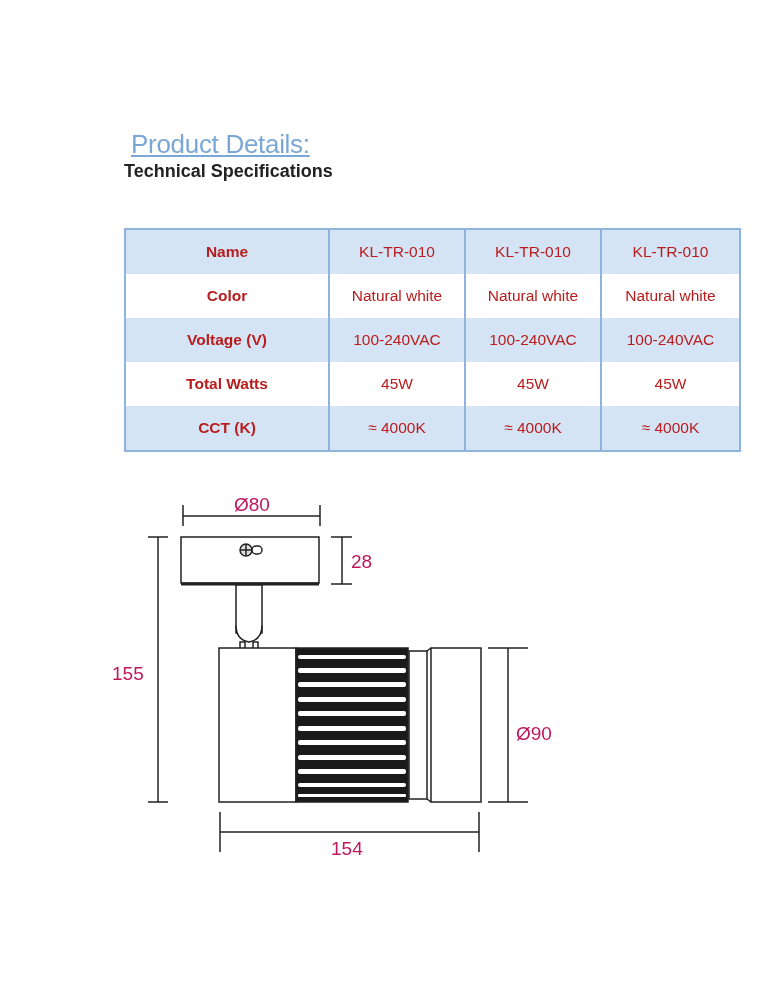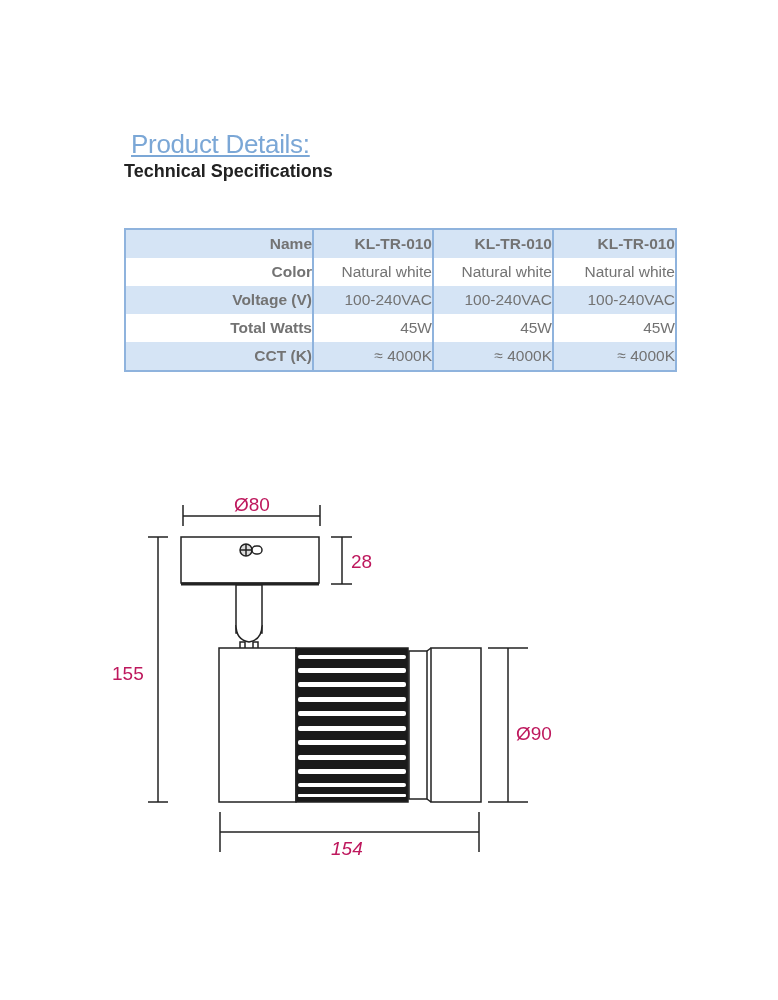--- a/index.html
+++ b/index.html
@@ -1,27 +1,27 @@
 <!DOCTYPE html>
 <html><head>
 <meta charset="utf-8">
 <style>
   html, body { margin:0; padding:0; background:#ffffff; }
   body { width:778px; height:1000px; position:relative; overflow:hidden; font-family:"Liberation Sans", sans-serif; }
   .title { position:absolute; left:123px; top:121px; font-size:26px; color:#7ba7d6; font-weight:normal; letter-spacing:-0.3px; margin:8px;text-decoration:underline; }
   .subtitle { position:absolute; left:124px; top:161px; font-size:18px; color:#222; margin:0; }
   table.spec { position:absolute; left:124px; top:228px; border-collapse:collapse; border:2px solid #8fb3dd; font-size:15.5px; }
-  table.spec td { height:28px; padding:0; text-align:right; border-left:2px solid #8fb3dd; color:#737373; transform-origin:center; }
+  table.spec td { height:28px; padding:8px; text-align:center; border-left:2px solid #8fb3dd; color:#b91c1c; transform-origin:center; }
   table.spec tr:nth-child(odd) td { background:#d5e4f5; }
   table.spec tr:nth-child(even) td { background:#ffffff; }
   table.spec td.c0 { width:186px; font-weight:bold; border-left:none; }
   table.spec td.c1 { width:118px; }
   table.spec td.c2 { width:118px; }
   table.spec td.c3 { width:121px; }
-  table.spec .b { font-weight:bold; }
+  table.spec .b { font-weight:normal; }
   .dim { position:absolute; font-size:19px; color:#be185d; }
   svg.draw { position:absolute; left:0; top:480px; }
 </style>
 </head>
 <body>
 
 <h1 class="title">Product Details:</h1>
 <h2 class="subtitle">Technical Specifications</h2>
 
 <table class="spec">
@@ -118,13 +118,13 @@
     <rect x="298" y="769" width="108" height="5" rx="2"></rect>
     <rect x="298" y="783" width="108" height="4" rx="2"></rect>
     <rect x="298" y="794" width="108" height="3" rx="1"></rect>
   </g>
 </svg>
 
 <div class="dim" style="left:234px; top:494px;">Ø80</div>
 <div class="dim" style="left:351px; top:551px;">28</div>
 <div class="dim" style="left:112px; top:663px;">155</div>
 <div class="dim" style="left:516px; top:723px;">Ø90</div>
-<div class="dim" style="left:331px; top:838px;font-style:italic;">154</div>
+<div class="dim" style="left:331px; top:838px;">154</div>
 
 </body></html>

